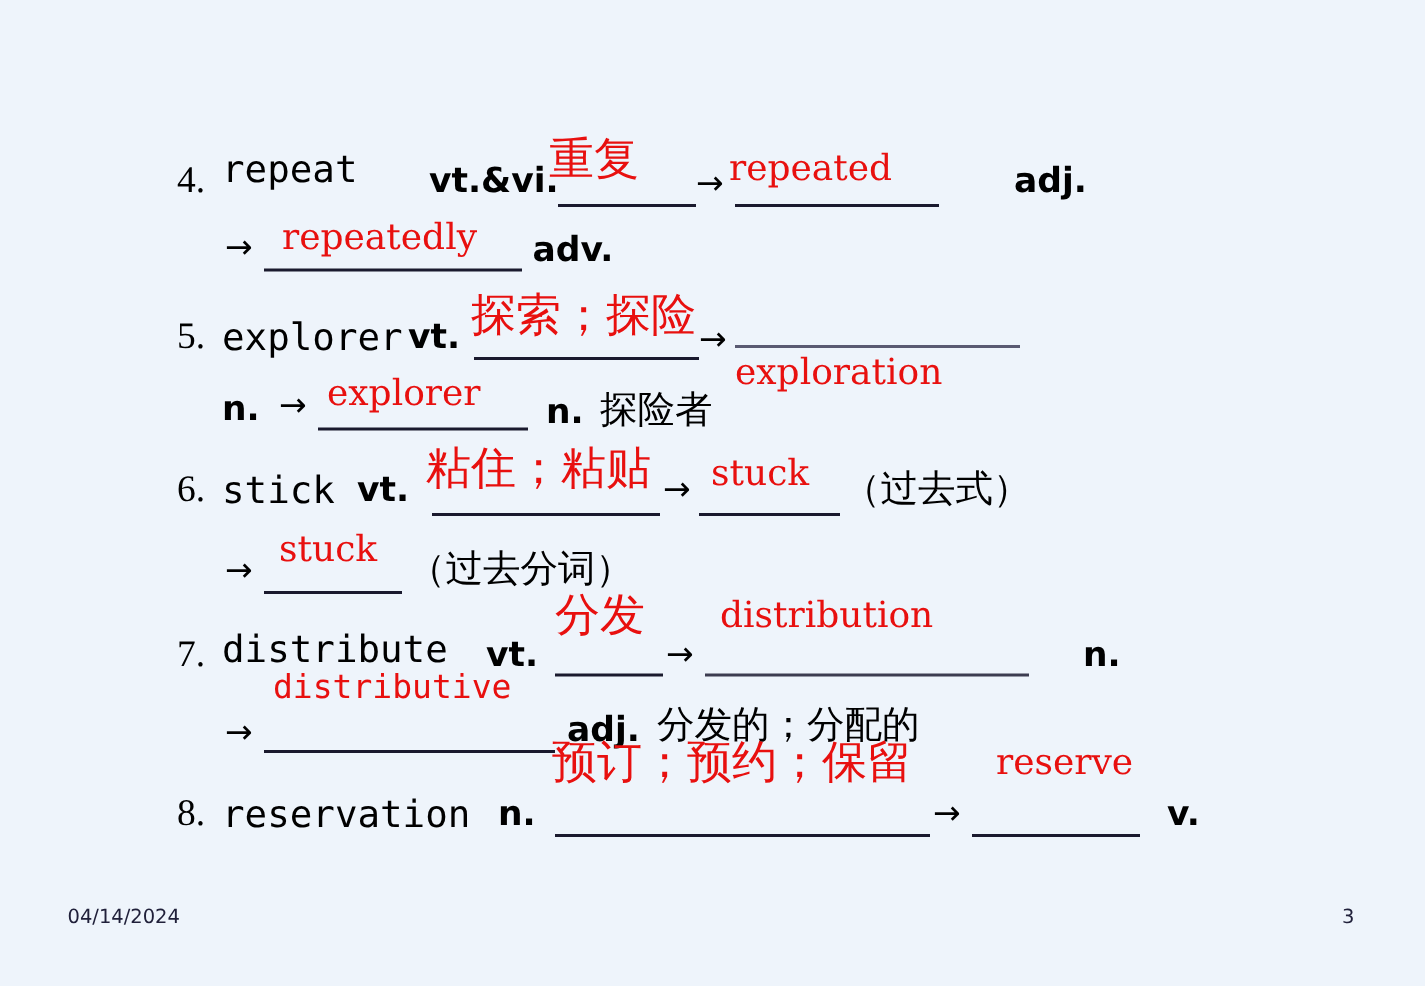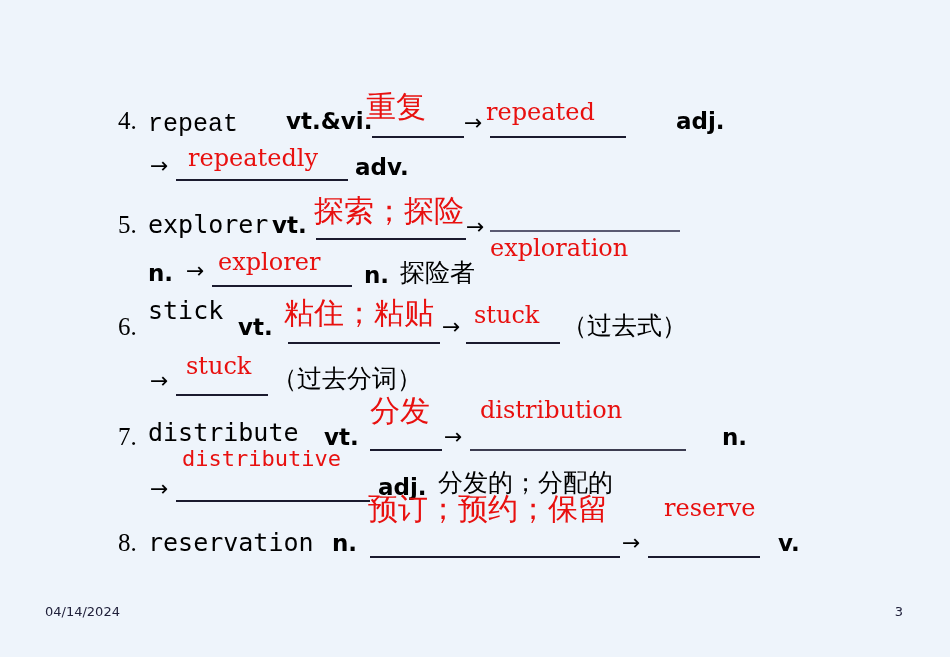--- a/index.html
+++ b/index.html
@@ -96,21 +96,21 @@
   }
   #footer-date { left: 45px; margin-top: 48px; }
   #footer-page { right: 47px; }
 </style>
 </head>
 <body>
 
 <div id="slide">
 
   <span class="tx num" style="left:118px; top:108px;">4.</span>
-  <span class="tx mono" style="left:148px; top:112px;font-family:Liberation Mono, monospace;">repeat</span>
+  <span class="tx mono" style="left:148px; top:100px;">repeat</span>
   <span class="tx pos" style="left:258px; top:110px;margin-left:28px;">vt.&amp;vi.</span>
   <div class="rule" style="left:372px; top:136px; width:92px;"></div>
   <span class="tx red-cn" style="left:366px; top:92px;">重复</span>
   <span class="tx arrow" style="left:464px; top:112px;">→</span>
   <div class="rule" style="left:490px; top:136px; width:136px;"></div>
   <span class="tx red" style="left:486px; top:100px;">repeated</span>
   <span class="tx pos" style="left:676px; top:110px;">adj.</span>
 
   <span class="tx arrow" style="left:150px; top:155px;">→</span>
   <div class="rule" style="left:176px; top:179px; width:172px;"></div>
@@ -127,21 +127,21 @@
   <span class="tx red" style="left:490px; top:204px;margin-top:32px;">exploration</span>
 
   <span class="tx pos" style="left:148px; top:262px;">n.</span>
   <span class="tx arrow" style="left:186px; top:260px;">→</span>
   <div class="rule" style="left:212px; top:285px; width:140px;"></div>
   <span class="tx red" style="left:218px; top:250px;">explorer</span>
   <span class="tx pos" style="left:364px; top:264px;">n.</span>
   <span class="tx cn" style="left:400px; top:260px;">探险者</span>
 
   <span class="tx num" style="left:118px; top:314px;">6.</span>
-  <span class="tx mono" style="left:148px; top:298px;">stick</span>
+  <span class="tx mono" style="left:148px; top:314px;">stick</span>
   <span class="tx pos" style="left:238px; top:316px;">vt.</span>
   <div class="rule" style="left:288px; top:342px; width:152px;"></div>
   <span class="tx red-cn" style="left:284px; top:298px;">粘住；粘贴</span>
   <span class="tx arrow" style="left:442px; top:316px;">→</span>
   <div class="rule" style="left:466px; top:342px; width:94px;"></div>
   <span class="tx red" style="left:474px; top:303px;">stuck</span>
   <span class="tx cn" style="left:562px; top:313px;">（过去式）</span>
 
   <span class="tx arrow" style="left:150px; top:370px;">→</span>
   <div class="rule" style="left:176px; top:394px; width:92px;"></div>

